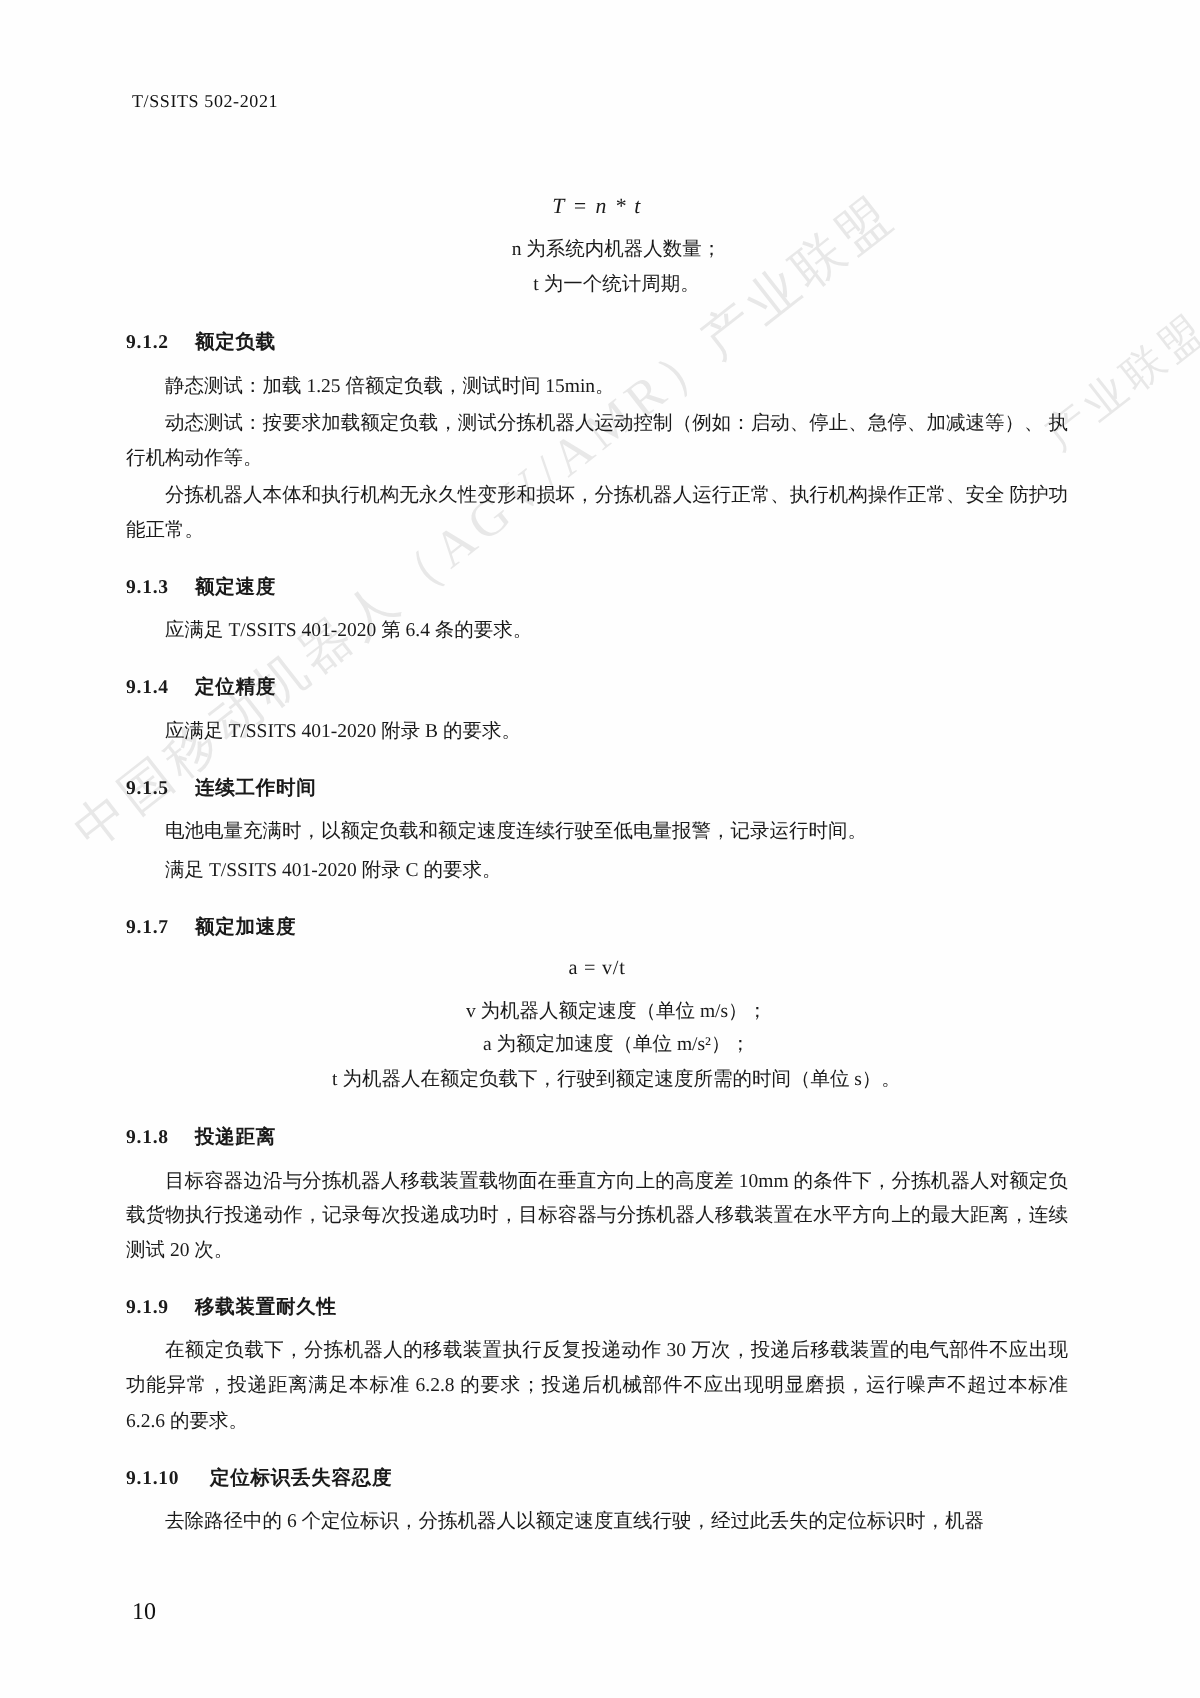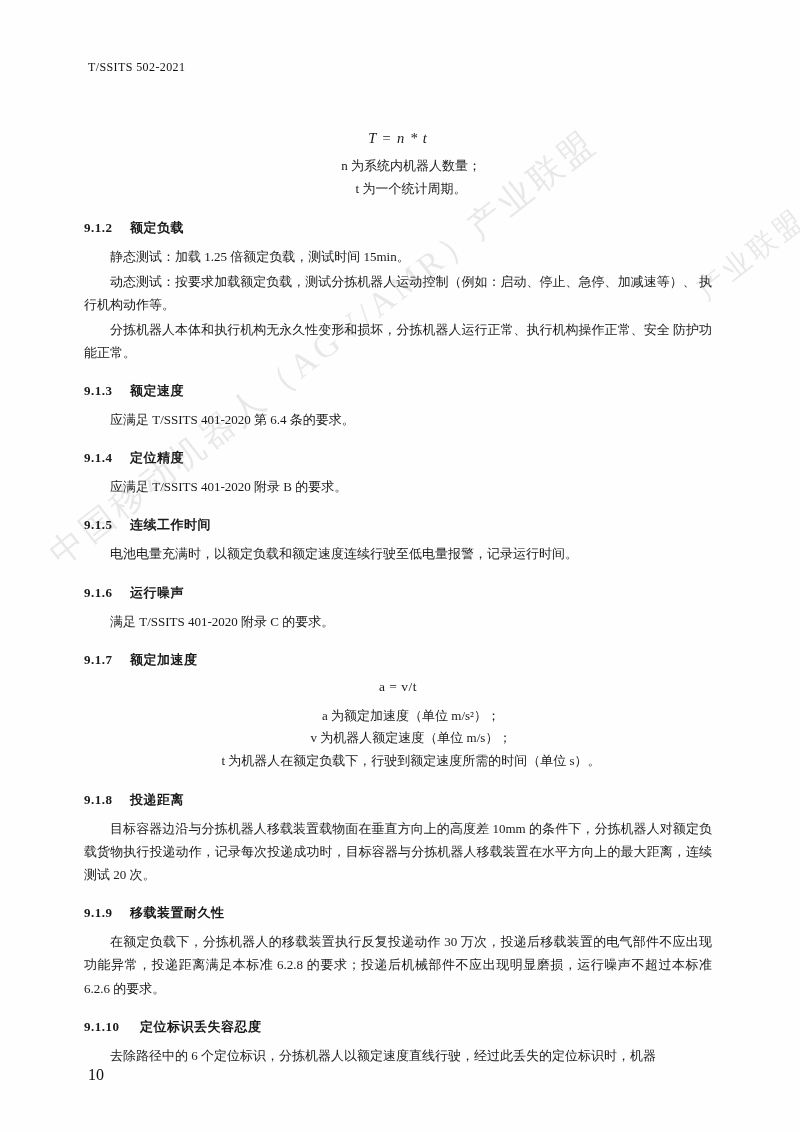--- a/index.html
+++ b/index.html
@@ -159,34 +159,31 @@
     <h3 class="clause">
       <span class="num">9.1.4</span><span>定位精度</span>
     </h3>
     <p class="para">应满足 T/SSITS 401-2020 附录 B 的要求。</p>
 
     <h3 class="clause">
       <span class="num">9.1.5</span><span>连续工作时间</span>
     </h3>
     <p class="para">电池电量充满时，以额定负载和额定速度连续行驶至低电量报警，记录运行时间。</p>
 
-    <h3 class="clause">
-      <span class="num">9.1.6</span><span>运行噪声</span>
-    </h3>
     <p class="para">满足 T/SSITS 401-2020 附录 C 的要求。</p>
 
     <h3 class="clause">
       <span class="num">9.1.7</span><span>额定加速度</span>
     </h3>
 
     <div class="formula-plain">a = v/t</div>
 
     <div class="deflist">
+      <div class="defline">v 为机器人额定速度（单位 m/s）；</div>
       <div class="defline">a 为额定加速度（单位 m/s²）；</div>
-      <div class="defline">v 为机器人额定速度（单位 m/s）；</div>
       <div class="defline">t 为机器人在额定负载下，行驶到额定速度所需的时间（单位 s）。</div>
     </div>
 
     <h3 class="clause">
       <span class="num">9.1.8</span><span>投递距离</span>
     </h3>
     <p class="para">目标容器边沿与分拣机器人移载装置载物面在垂直方向上的高度差 10mm 的条件下，分拣机器人对额定负载货物执行投递动作，记录每次投递成功时，目标容器与分拣机器人移载装置在水平方向上的最大距离，连续测试 20 次。</p>
 
     <h3 class="clause">
       <span class="num">9.1.9</span><span>移载装置耐久性</span>

